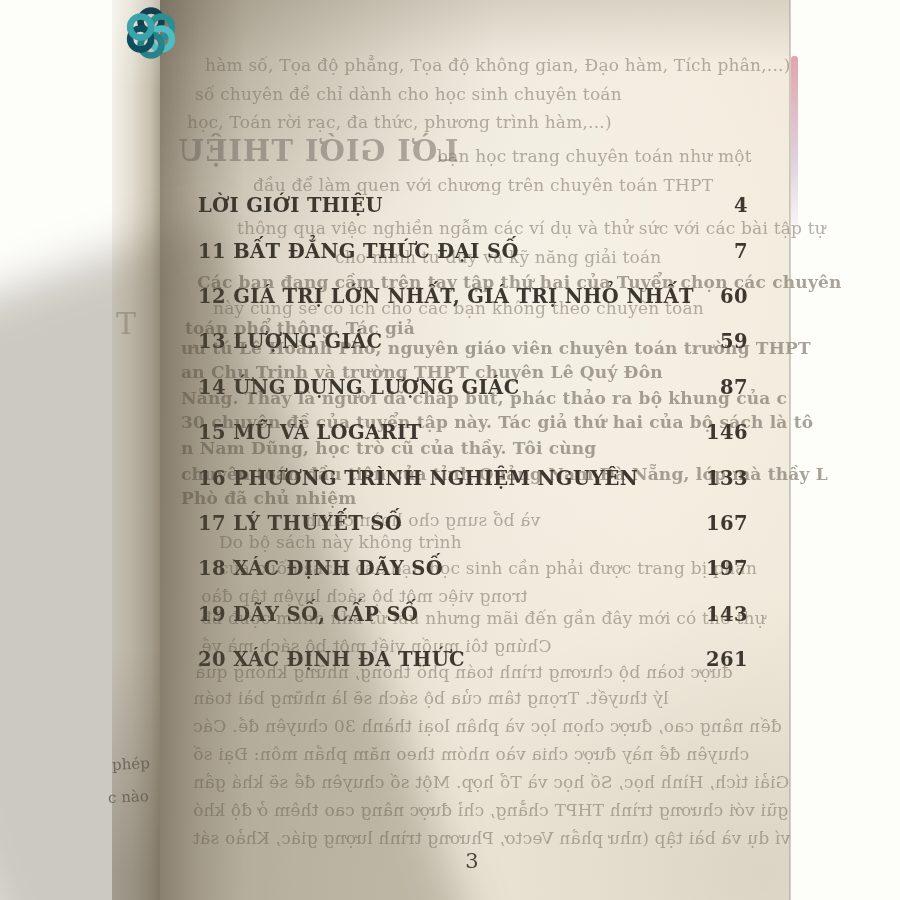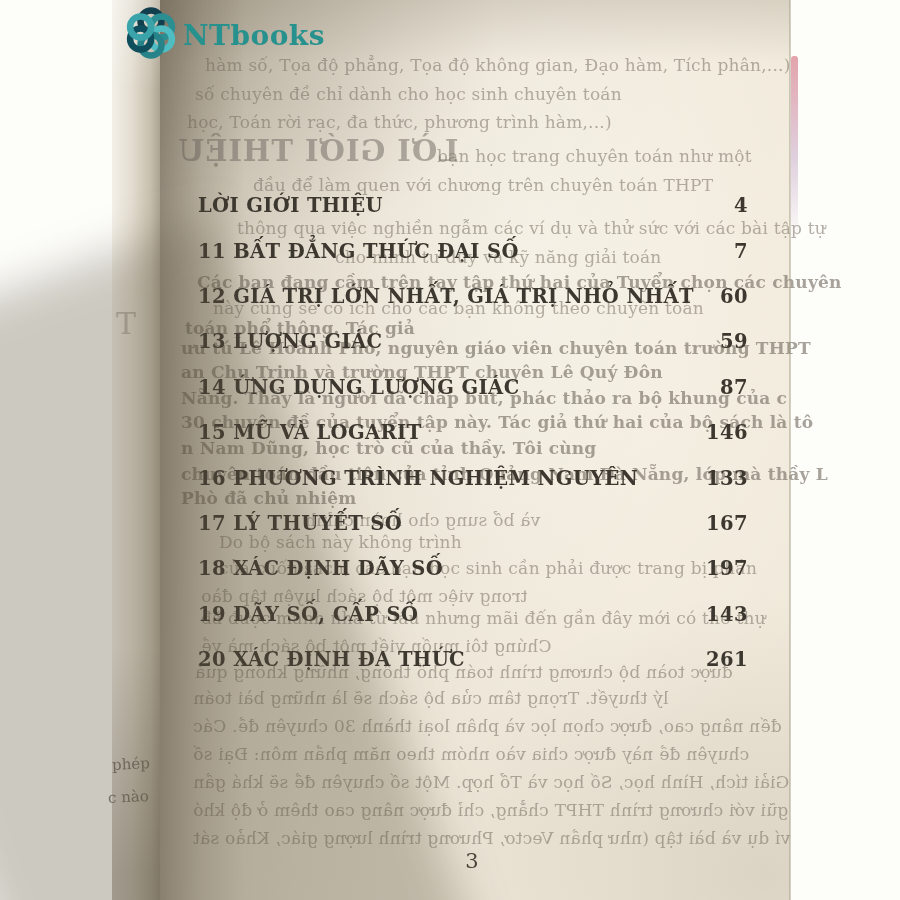--- a/index.html
+++ b/index.html
@@ -163,16 +163,15 @@
         <g fill="none" stroke-width="6.5">
           <circle cx="27" cy="15" r="10.5" stroke="#123f4d"></circle>
           <circle cx="37.4" cy="21" r="10.5" stroke="#2b8e93"></circle>
           <circle cx="37.4" cy="33" r="10.5" stroke="#4fbdc2"></circle>
           <circle cx="27" cy="39" r="10.5" stroke="#27838a"></circle>
           <circle cx="16.6" cy="33" r="10.5" stroke="#0f4e5c"></circle>
           <circle cx="16.6" cy="21" r="10.5" stroke="#3aa4aa"></circle>
         </g>
       </svg>
     </span>
-    <span class="logo-text">NTbooks</span>
   </div>
 
 </div>
 
 </body></html>

